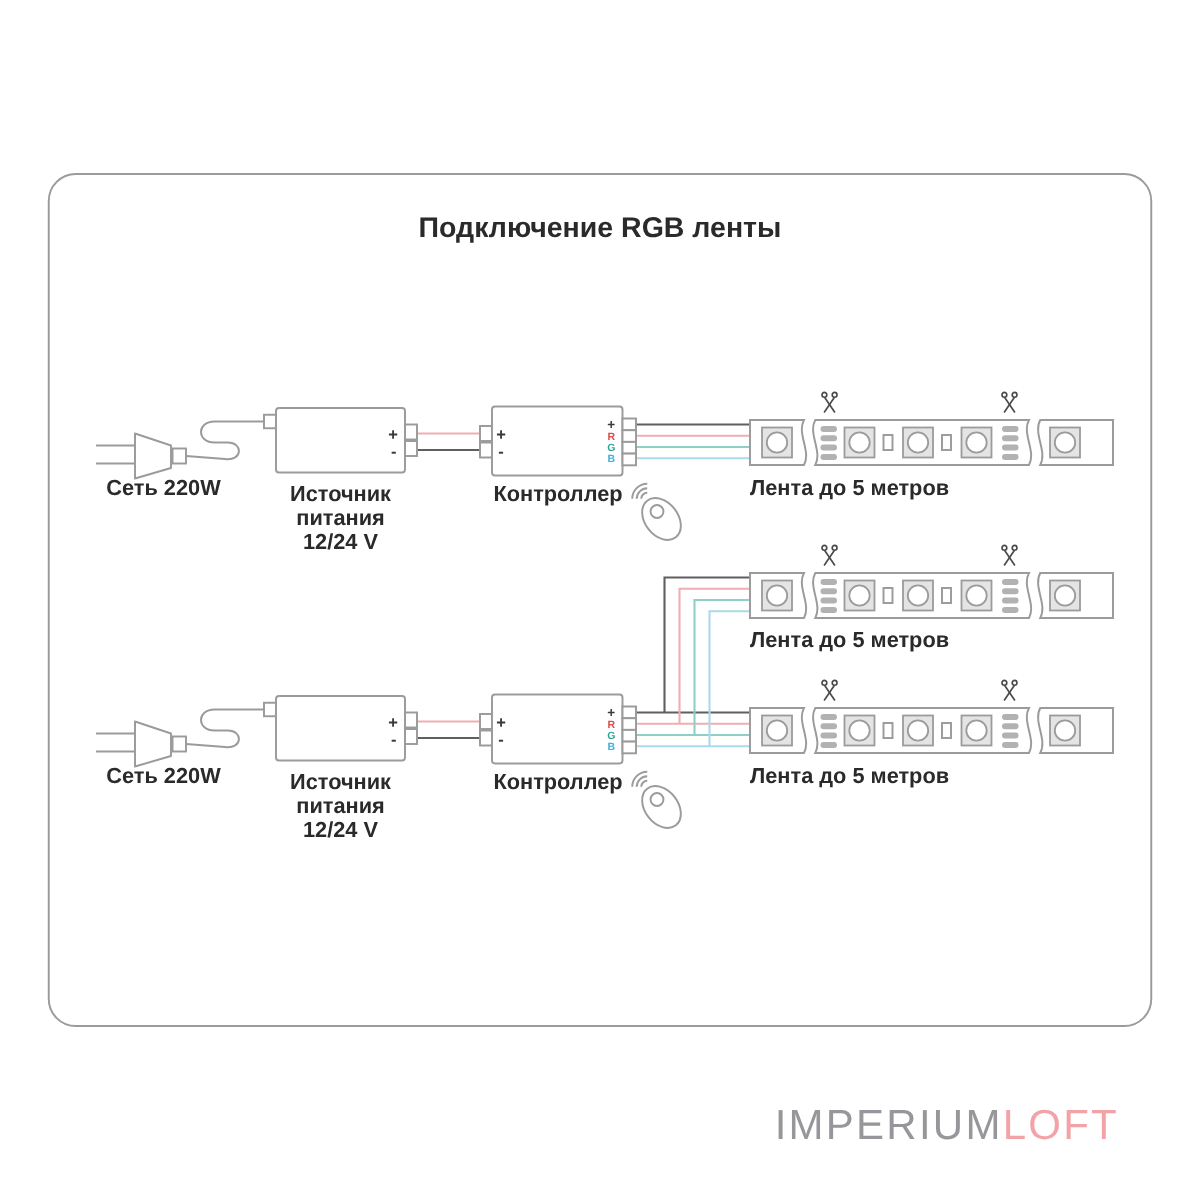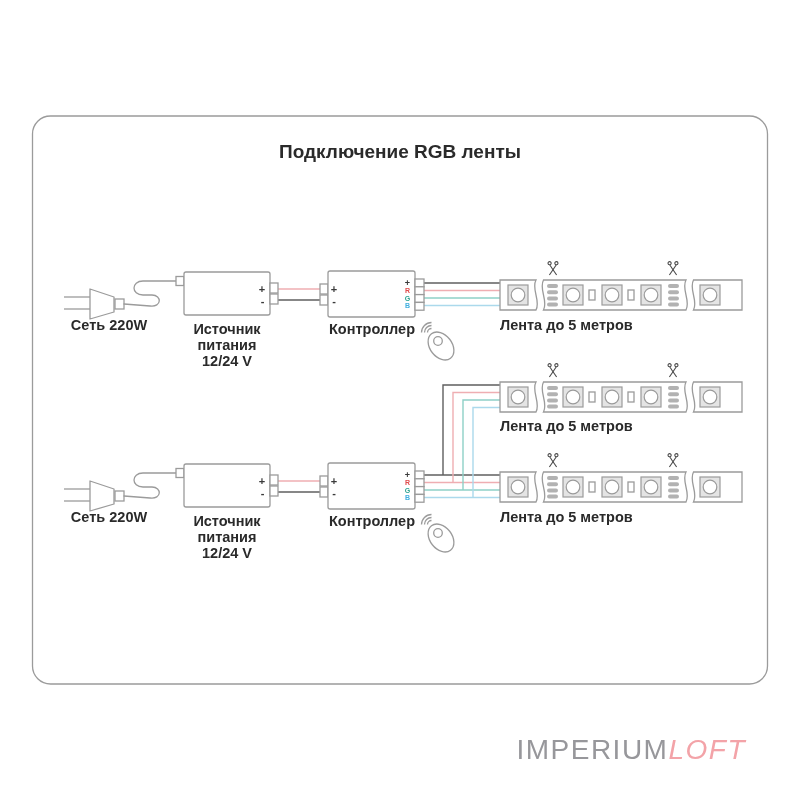--- a/index.html
+++ b/index.html
@@ -19,21 +19,21 @@
   .title{font-size:19px;font-weight:600;fill:var(--text);}
   .lbl{font-size:14.5px;font-weight:600;fill:var(--text);}
   .term{font-size:11px;font-weight:600;fill:#3a3a3a;text-anchor:middle;}
   .term-sm{font-size:7px;font-weight:700;text-anchor:middle;}
   .t-pos{fill:#3a3a3a;font-size:9px;}
   .t-red{fill:var(--label-red);}
   .t-green{fill:var(--label-green);}
   .t-blue{fill:var(--label-blue);}
   .logo{position:absolute;right:54px;top:734px;font-size:28px;letter-spacing:1.5px;font-weight:400;white-space:nowrap;}
   .logo .g{color:var(--logo-gray);margin-top:48px;}
-  .logo .p{color:var(--logo-pink);font-style:italic;}
+  .logo .p{color:var(--logo-pink);}
 </style>
 </head>
 <body>
 
 
 
 <svg width="800" height="800" viewBox="0 0 800 800">
   <defs>
     <g id="led">
       <rect x="0" y="0" width="20" height="20" fill="#e4e4e4" stroke="#9b9b9b" stroke-width="1.2"></rect>

